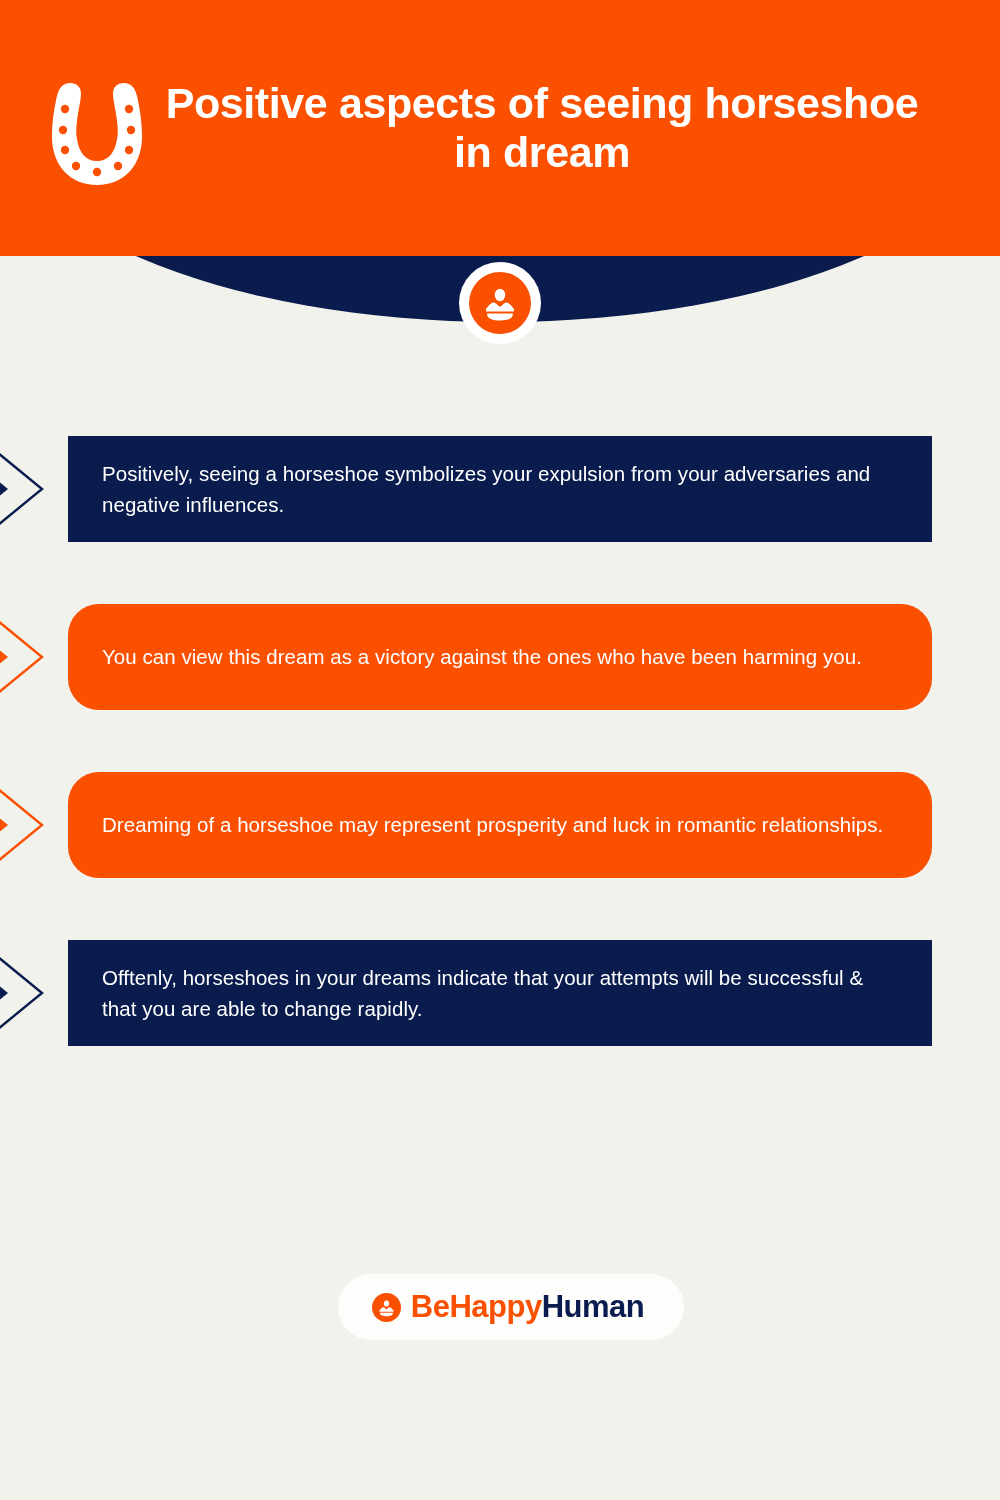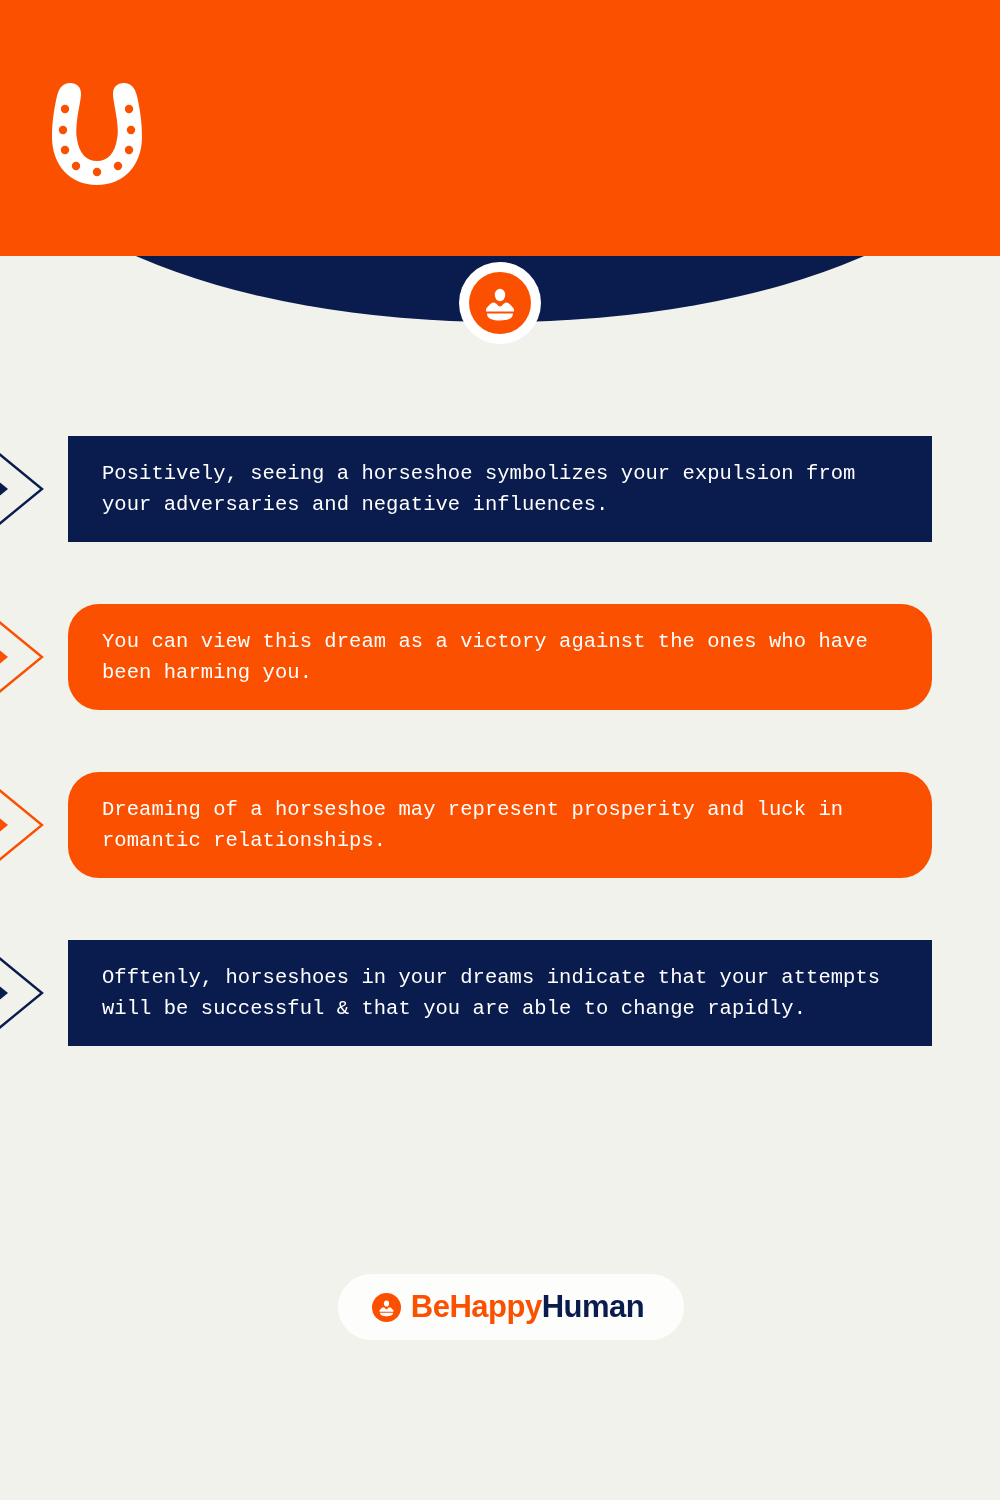--- a/index.html
+++ b/index.html
@@ -103,21 +103,20 @@
   }
 
   .logo-badge-inner svg { width:38px; height:38px; display:block; }
 
   
   .cards {
     position:absolute;
     top:436px;
     left:0;
     width:896px;
-    font-family:Liberation Mono, monospace;
   }
 
   .card-row {
     position:relative;
     height:106px;
     margin-bottom:62px;
   }
 
   .card-arrow {
     position:absolute;
@@ -219,20 +218,21 @@
         <circle cx="29" cy="79" r="4.2" fill="#fa5000"></circle>
         <circle cx="40" cy="95" r="4.2" fill="#fa5000"></circle>
         <circle cx="61" cy="101" r="4.2" fill="#fa5000"></circle>
         <circle cx="82" cy="95" r="4.2" fill="#fa5000"></circle>
         <circle cx="93" cy="79" r="4.2" fill="#fa5000"></circle>
         <circle cx="95" cy="59" r="4.2" fill="#fa5000"></circle>
         <circle cx="93" cy="38" r="4.2" fill="#fa5000"></circle>
       </svg>
     </div>
 
+    <div class="header-title">Positive aspects of seeing horseshoe in dream</div>
   </div>
 
   <div class="logo-badge">
     <div class="logo-badge-inner">
       <svg viewBox="0 0 38 38" xmlns="http://www.w3.org/2000/svg">
         <ellipse cx="19" cy="11" rx="5.2" ry="6.2" fill="#ffffff"></ellipse>
         <path d="M5 25 C5 25 9.5 18.5 12.5 18.5 C15.5 18.5 17 22.5 19 22.5 C21 22.5 22.5 18.5 25.5 18.5 C28.5 18.5 33 25 33 25 L33 27.5 L5 27.5 Z" fill="#ffffff"></path>
         <path d="M6 29.5 L32 29.5 C32 35 26 36.5 19 36.5 C12 36.5 6 35 6 29.5 Z" fill="#ffffff"></path>
       </svg>
     </div>

